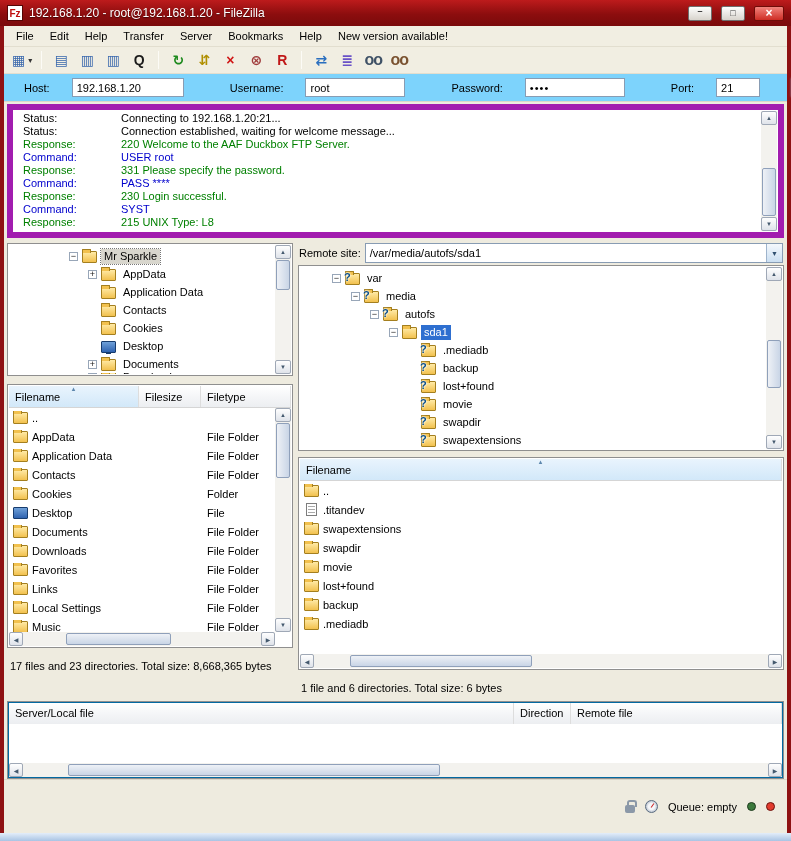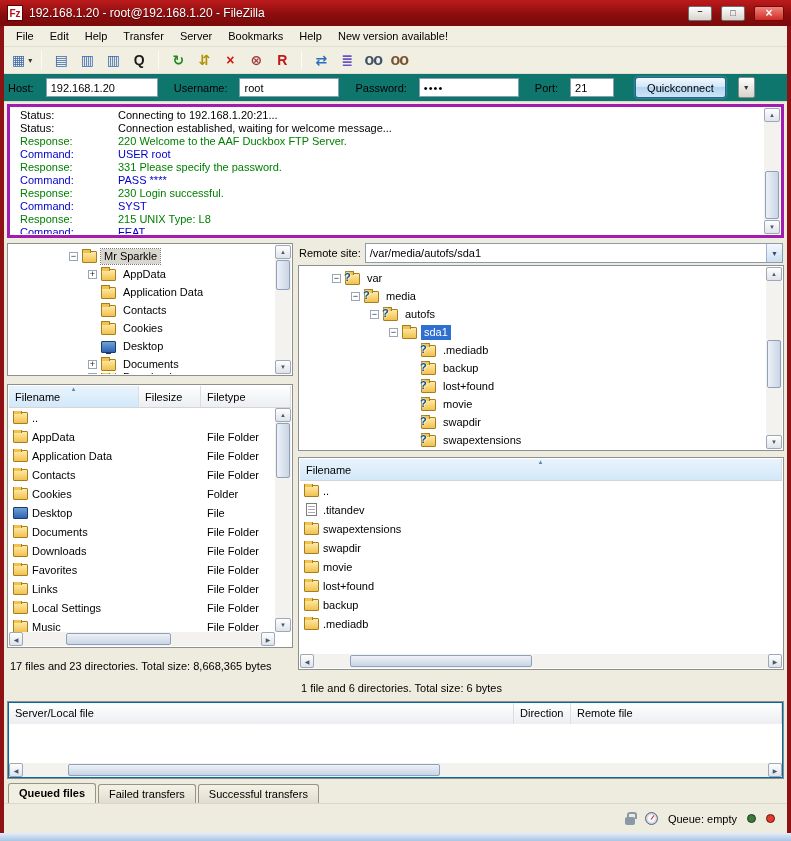--- a/index.html
+++ b/index.html
@@ -32,35 +32,35 @@
   .menu-item { padding:3px 8px; white-space:nowrap; }
 
   .toolbar { height:27px; flex:none; display:flex; align-items:center; padding:0 6px; gap:2px; background:#f1eee2; border-bottom:1px solid #e2decf; }
   .tb-btn { min-width:24px; height:22px; padding:0 2px; display:flex; align-items:center; justify-content:center; border-radius:2px; }
   .tb-glyph { font-size:14px; line-height:1; font-weight:bold; }
   .tb-glyph.small { font-size:16px; letter-spacing:-1px; }
   .tb-dd { font-size:8px; color:#333; margin-left:3px; }
   .tb-dd::before { content:"▾"; }
   .tb-sep { width:1px; height:18px; background:#bcb8a9; border-right:1px solid #fcfbf6; margin:0 5px; flex:none; }
 
-  .quickbar { height:28px; flex:none; display:flex; align-items:center; padding:0 4px; gap:12px; background:#0f766e; border-bottom:1px solid #dbd7c9; }
-  .qc-label { white-space:nowrap; margin-left:4px; }
+  .quickbar { height:28px; flex:none; display:flex; align-items:center; padding:0 20px; gap:22px; background:#7dd3fc; border-bottom:1px solid #dbd7c9; }
+  .qc-label { white-space:nowrap; margin-left:24px; }
   .qc-label.first { margin-left:0; }
   .qc-input { height:19px; border:1px solid #889cb3; background:#fff; padding:1px 4px; font:inherit; font-family:inherit; }
   .qc-input.host { width:112px; } .qc-input.user { width:100px; }
   .qc-input.pass { width:100px; letter-spacing:1px; } .qc-input.port { width:44px; }
   .qc-btn { height:21px; margin-left:9px; padding:0 11px; font:inherit; font-family:inherit; cursor:default;
     background:linear-gradient(#f1f8fd,#d3e7f8 45%,#b4d5f0 50%,#cde5f8); border:1px solid #2a6391; border-radius:3px;
     box-shadow:0 0 2px #7db2e0; }
   .qc-dd { width:17px; height:21px; flex:none; background:linear-gradient(#fdfdfd,#d8d4cb); border:1px solid #8a8a8a;
     border-radius:2px; display:flex; align-items:center; justify-content:center; }
   .qc-dd::before { content:"▼"; font-size:7px; color:#333; }
 
   
-  .log-outer { height:134px; flex:none; margin:2px 3px 0; border:3px solid #a21caf; background:#fff; position:relative; }
+  .log-outer { height:134px; flex:none; margin:2px 3px 0; border:6px solid #a21caf; background:#fff; position:relative; }
   .log-lines { position:absolute; inset:2px 18px 1px 2px; overflow:hidden; }
   .log-line { height:13px; display:flex; white-space:nowrap; }
   .log-label { width:106px; flex:none; padding-left:8px; }
   .log-line.status  { color:#000; }
   .log-line.response{ color:#008000; }
   .log-line.command { color:#0000cc; }
 
   
   .vscroll { position:absolute; top:1px; right:1px; bottom:1px; width:16px; display:flex; flex-direction:column; background:#f3f2ee; }
   .vscroll.listpos { top:23px; bottom:15px; }
@@ -634,25 +634,20 @@
         <div class="hscroll">
           <div class="hs-btn left"></div>
           <div class="hs-track">
             <div class="hs-thumb" style="left:6%;width:50%;"></div>
           </div>
           <div class="hs-btn right"></div>
         </div>
       </div>
     </div>
 
-    <div class="tabs">
-        <div class="tab active">Queued files</div>
-        <div class="tab">Failed transfers</div>
-        <div class="tab">Successful transfers</div>
-      </div>
 
     <div class="statusbar">
       <span class="lockshape"></span>
       <span class="dialshape"></span>
       <span>Queue: empty</span>
       <span class="led green"></span>
       <span class="led red"></span>
     </div>
   </div>
 

